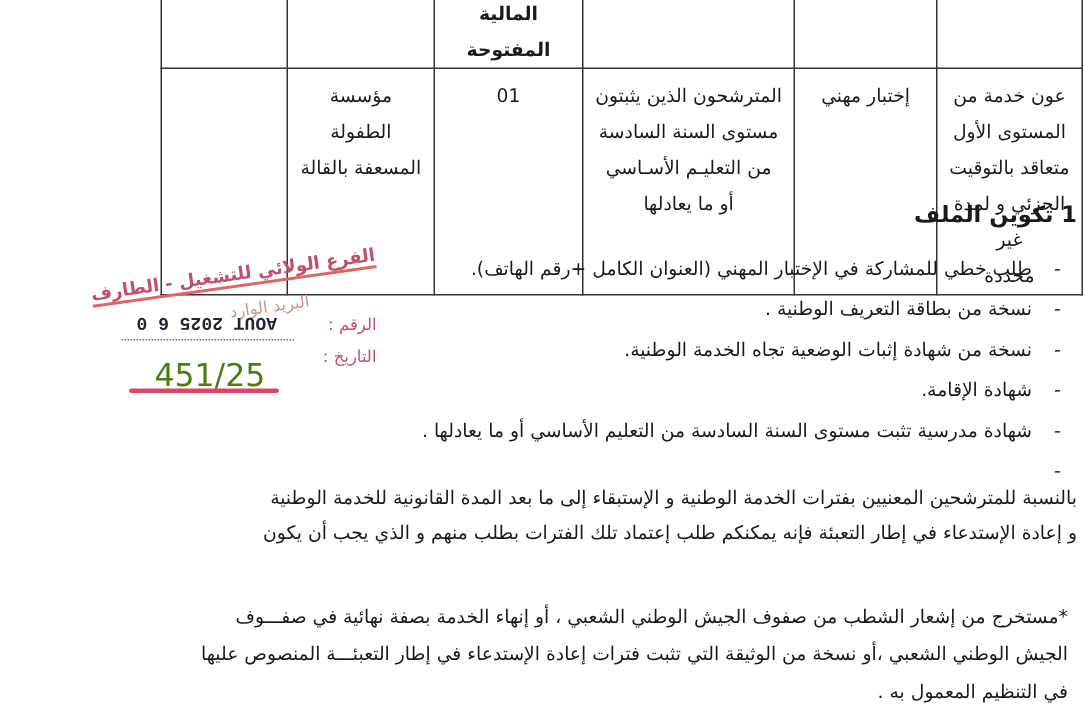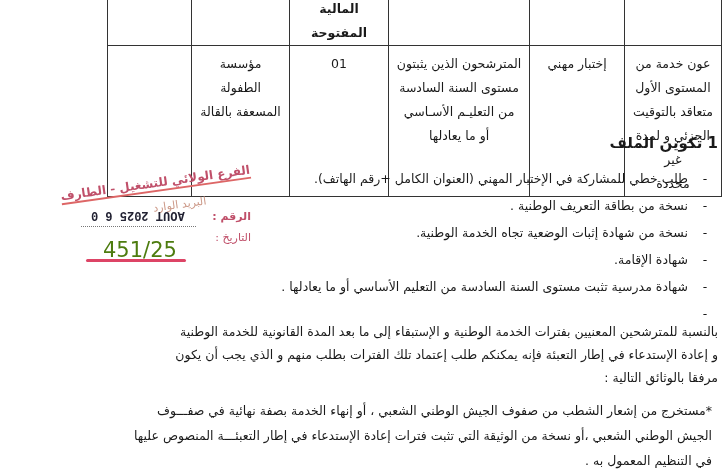--- a/index.html
+++ b/index.html
@@ -30,21 +30,21 @@
   .para span { display:block; white-space:nowrap; }
   .note { position:absolute; right:58px; top:398px; width:600px; font-size:12.5px; line-height:25px; }
   .note span { display:block; white-space:nowrap; }
   .stamp {
     position:absolute; left:35px; top:176px; width:170px; height:90px; direction:rtl; color:#c0506a;
     font-size:11px;
   }
   .stamp .org { position:absolute; right:0; top:0; transform:rotate(-8deg); font-weight:bold; font-size:12px; white-space:nowrap; border-bottom:2px solid #d66; }
   .stamp .mail { position:absolute; right:45px; top:22px; transform:rotate(-8deg); color:#c98; white-space:nowrap; }
   .stamp .date { position:absolute; left:10px; top:32px; transform:rotate(180deg); color:#223; font-weight:bold; font-family:"Liberation Mono", monospace; font-size:12px; white-space:nowrap; }
-  .stamp .num-label { position:absolute; right:0; top:34px; font-weight:bold; white-space:nowrap; }
+  .stamp .num-label { position:absolute; right:0; top:34px; font-weight:normal; white-space:nowrap; }
   .stamp .date-label { position:absolute; right:0; top:55px; white-space:nowrap; }
   .stamp .dots { position:absolute; left:0; top:50px; width:115px; border-top:1px dotted #777; }
   .stamp .handwritten { position:absolute; left:22px; top:62px; color:#4d7c0f; font-size:21px; direction:ltr; }
   .stamp .underline { position:absolute; left:5px; top:83px; width:100px; height:3px; background:#d46; border-radius:2px; }
 </style>
 </head>
 <body>
 
 <div class="page">
 
@@ -112,21 +112,20 @@
         <span>شهادة مدرسية تثبت مستوى السنة السادسة من التعليم الأساسي أو ما يعادلها .</span>
       </li>
     <li>
         <span class="dash">-</span>
       </li>
   </ul>
 
   <div class="para">
     <span>بالنسبة للمترشحين المعنيين بفترات الخدمة الوطنية و الإستبقاء إلى ما بعد المدة القانونية للخدمة الوطنية</span>
     <span>و إعادة الإستدعاء في إطار التعبئة فإنه يمكنكم طلب إعتماد تلك الفترات بطلب منهم و الذي يجب أن يكون</span>
-    <span>مرفقا بالوثائق التالية :</span>
   </div>
 
   <div class="note">
     <span>*مستخرج من إشعار الشطب من صفوف الجيش الوطني الشعبي ، أو إنهاء الخدمة بصفة نهائية في صفـــوف</span>
     <span>الجيش الوطني الشعبي ،أو نسخة من الوثيقة التي تثبت فترات إعادة الإستدعاء في إطار التعبئـــة المنصوص عليها</span>
     <span>في التنظيم المعمول به .</span>
   </div>
 
   <div class="stamp">
     <div class="org">الفرع الولائي للتشغيل - الطارف</div>

